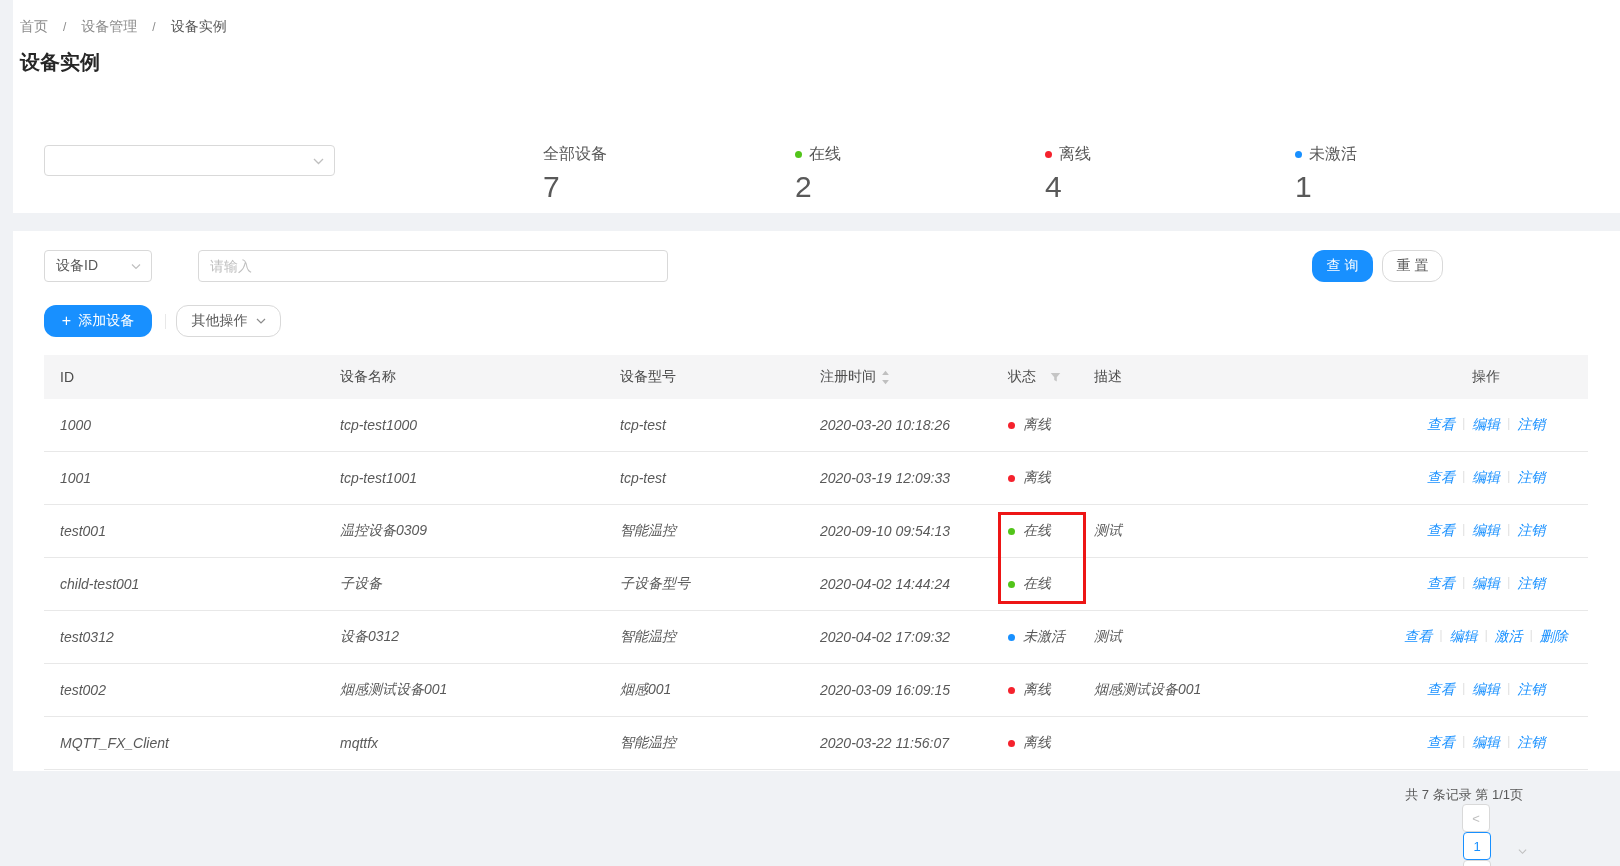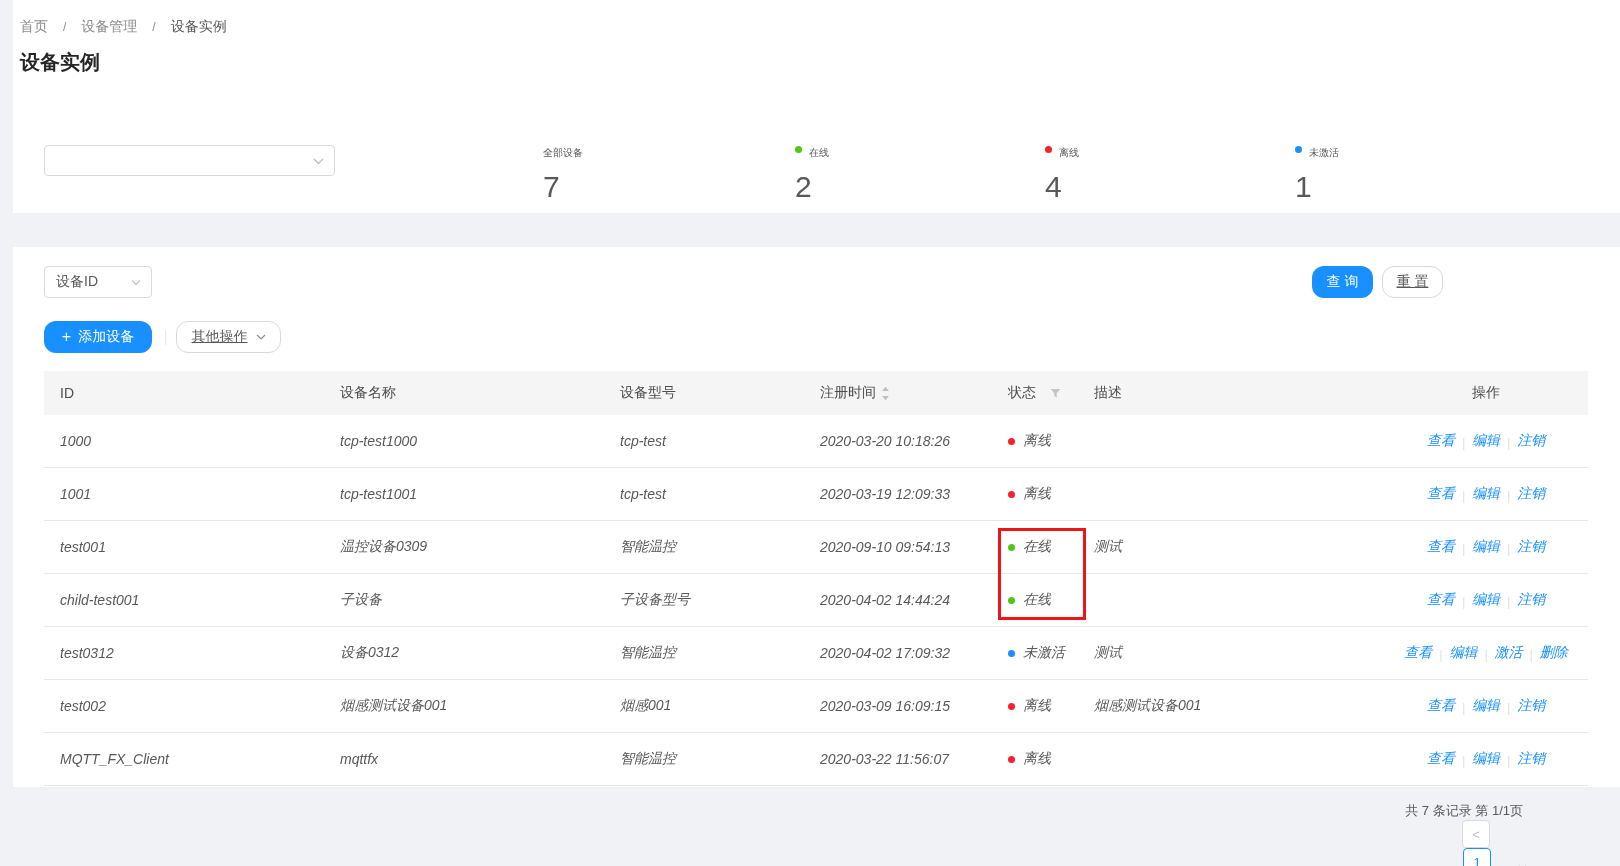--- a/index.html
+++ b/index.html
@@ -16,70 +16,70 @@
   .page-header { position:absolute; left:0; right:0; top:0; height:119px; background:#fff; padding:18px 0 0 7px; }
   .breadcrumb { font-size:14px; color:var(--text-light); display:flex; gap:8px; align-items:center; }
   .breadcrumb .crumb-link { color:var(--text-light); cursor:pointer; }
   .breadcrumb .crumb-current { color:var(--text); }
   .breadcrumb .sep { color:var(--text-light); }
   .page-title { margin-top:13px; margin-left:0; font-size:20px; font-weight:bold; color:var(--text-strong); }
 
   
   .card { position:absolute; left:0; right:0; background:#fff; }
   .stats-card { top:119px; height:94px; }
-  .table-card { top:247px; height:540px; }
+  .table-card { top:231px; height:540px; }
 
   
   .select {
     position:absolute; background:#fff; border:1px solid var(--border); border-radius:4px;
     display:flex; align-items:center; padding:0 28px 0 11px; color:var(--text);
     cursor:pointer; height:32px; font-size:14px;
   }
   .select .chev { position:absolute; right:10px; top:50%; transform:translateY(-42%); line-height:0; }
   .text-input {
     position:absolute; height:32px; border:1px solid var(--border); border-radius:4px;
     padding:0 11px; font-size:14px; color:var(--text); outline:none; font-family:inherit;
   }
   .text-input::placeholder { color:var(--placeholder); }
 
   .stats-select { left:31px; top:26px; width:291px; height:31px; }
 
   
   .stat { position:absolute; top:27px; }
-  .stat .stat-head { display:flex; font-size:10px; color:var(--text); height:16px; }
+  .stat .stat-head { display:flex; align-items:center; font-size:16px; color:var(--text); height:16px; }
   .stat .dot { width:7px; height:7px; border-radius:50%; margin-right:7px; display:inline-block; }
   .stat .stat-value { font-size:30px; color:var(--text); margin-top:9px; line-height:32px; font-weight:400; }
   .stat-0 { left:530px; } .stat-1 { left:782px; } .stat-2 { left:1032px; } .stat-3 { left:1282px; }
   .dot-green { background:var(--green); } .dot-red { background:var(--red); } .dot-blue { background:var(--primary); }
 
   
   .field-select { left:31px; top:19px; width:108px; }
   .search-input { left:185px; top:19px; width:470px; }
   .btn {
     height:32px; border-radius:12px; font-size:14px; display:inline-flex; align-items:center;
     justify-content:center; border:1px solid transparent; cursor:pointer; background:#fff; font-family:inherit;
   }
   .btn-primary { background:var(--primary); color:#fff; }
-  .btn-default { border-color:var(--border); color:var(--text);text-decoration:underline; }
+  .btn-default { border-color:var(--border); color:var(--text); }
   .query-btn { position:absolute; left:1299px; top:19px; width:61px; }
   .reset-btn { position:absolute; left:1369px; top:19px; width:61px; }
   .add-btn { position:absolute; left:31px; top:74px; width:108px; gap:7px; }
   .add-btn .plus { font-size:16px; line-height:1; margin-top:-1px; }
   .toolbar-divider { position:absolute; left:152px; top:83px; width:1px; height:15px; background:#e8e8e8; }
   .more-btn { position:absolute; left:163px; top:74px; width:105px; gap:8px; }
 
   
   .table-wrap { position:absolute; left:31px; top:124px; width:1544px; }
   .thead { display:flex; align-items:center; height:44px; background:var(--header-bg); }
   .th { font-size:14px; color:#4c4c4c; padding-left:16px; display:flex; align-items:center; }
   .tr { display:flex; align-items:center; height:53px; border-bottom:1px solid var(--row-border); background:#fff; }
   .td { font-size:14px; color:var(--text); padding-left:16px; overflow:hidden; white-space:nowrap;font-style:italic; }
   .col-id { width:280px; } .col-name { width:280px; } .col-model { width:200px; }
   .col-time { width:188px; } .col-status { width:86px; } .col-desc { width:306px; }
-  .col-action { width:204px; padding-left:0; justify-content:center; display:flex; text-align:center;align-items:flex-end; }
+  .col-action { width:204px; padding-left:0; justify-content:center; display:flex; text-align:center; }
   .td.col-status { display:flex; align-items:center; }
   .status-dot { width:7px; height:7px; border-radius:50%; margin-right:8px; flex:none; }
   .sort-icons { margin-left:5px; line-height:0; cursor:pointer; }
   .filter-icon { margin-left:14px; line-height:0; cursor:pointer; }
   .link { color:var(--primary); cursor:pointer; text-decoration:none; }
   .sep { color:#e0e0e0; margin:0 7px; font-size:12px; }
 
   
   .annotation-box { position:absolute; left:954px; top:157px; width:88px; height:92px; border:3px solid var(--annotation); pointer-events:none; }
 
@@ -152,20 +152,21 @@
   <div class="card table-card">
 
     <div class="select field-select">
       <span>设备ID</span>
       <span class="chev">
         <svg width="10" height="6" viewBox="0 0 10 6">
             <path d="M1 1l4 4 4-4" stroke="#bfbfbf" stroke-width="1.2" fill="none"></path>
           </svg>
       </span>
     </div>
+    <input class="text-input search-input" placeholder="请输入" style="">
     <button class="btn btn-primary query-btn">查 询</button>
     <button class="btn btn-default reset-btn">重 置</button>
 
     <button class="btn btn-primary add-btn">
       <span class="plus">+</span>
       <span>添加设备</span>
     </button>
     <span class="toolbar-divider"></span>
     <button class="btn btn-default more-btn">
       <span>其他操作</span>

